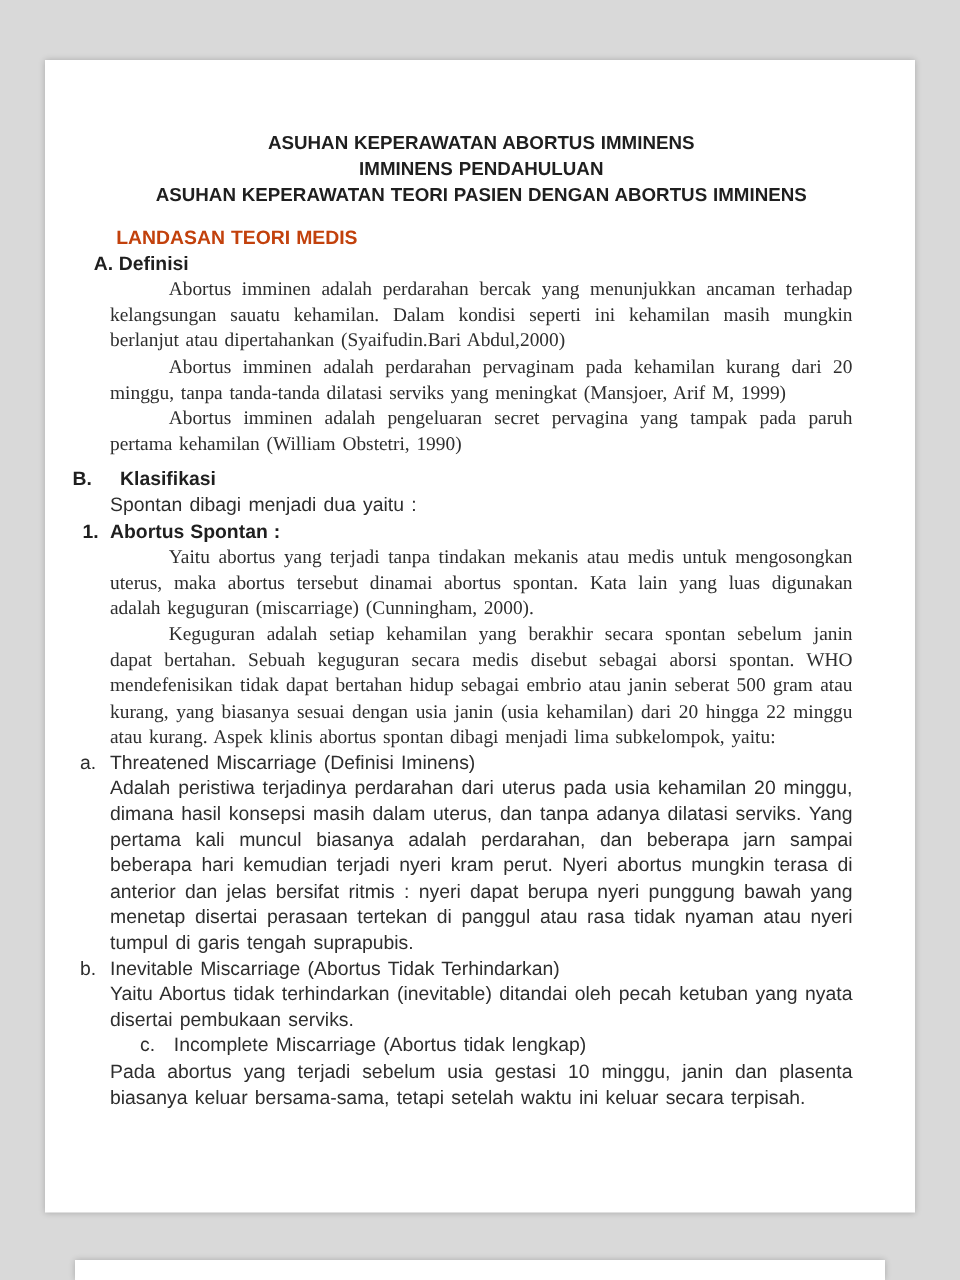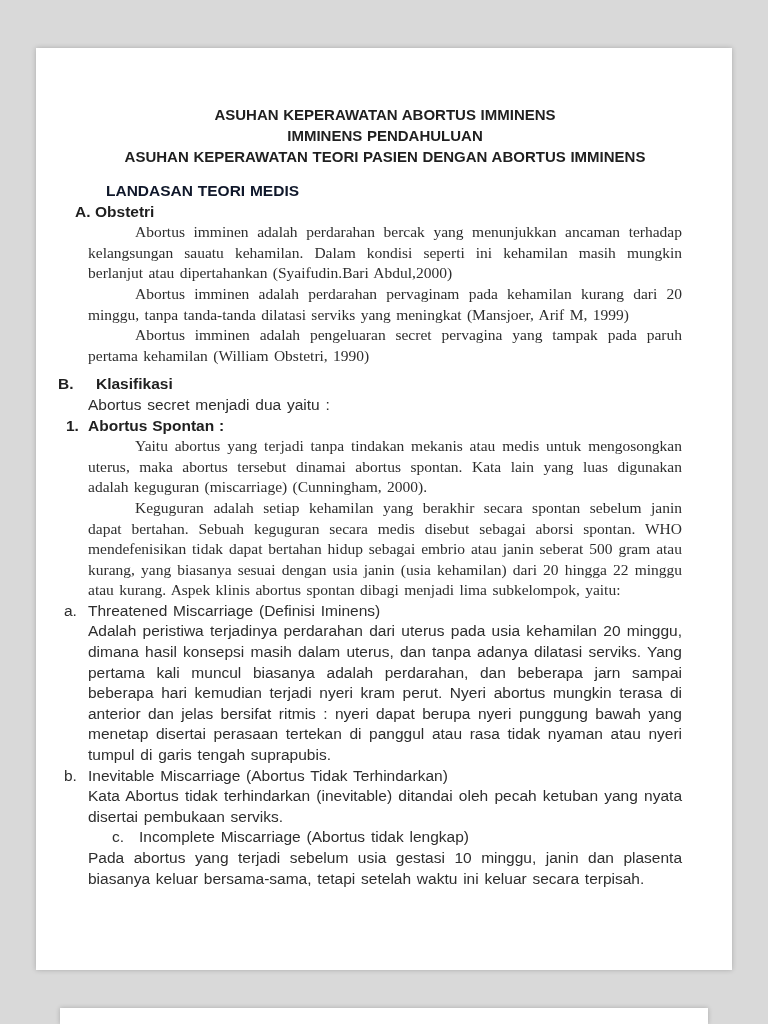--- a/index.html
+++ b/index.html
@@ -30,22 +30,22 @@
   .title-block { text-align:center; margin-bottom:14px; }
   .title-line {
     font-weight:bold;
     font-size:15px;
     line-height:21px;
     color:#1f1f1f;
     word-spacing:0.5px;
   }
   .h-medis {
     font-weight:bold;
-    color:#0f172a;
-    margin-left:18px;
+    color:#c2410c;
+    margin-left:5px;
     margin-top:12px;
     word-spacing:0.5px;
   }
   .head-row { display:flex; font-weight:bold; color:#1f1f1f; word-spacing:0.5px; }
   .head-row .lbl { flex:0 0 auto; }
   .hrA { margin-left:-13px; }
   .hrA .lbl { width:20px; }
   .hrB { margin-left:-30px; margin-top:8px; }
   .hrB .lbl { width:38px; }
   .hr1 { margin-left:-22px; font-weight:bold; }
@@ -74,33 +74,33 @@
     <div class="title-block">
       <div class="title-line">ASUHAN KEPERAWATAN ABORTUS IMMINENS</div>
       <div class="title-line">IMMINENS PENDAHULUAN</div>
       <div class="title-line">ASUHAN KEPERAWATAN TEORI PASIEN DENGAN ABORTUS IMMINENS</div>
     </div>
 
     <div class="h-medis">LANDASAN TEORI MEDIS</div>
 
     <div class="head-row hrA">
       <span class="lbl">A.</span>
-      <span>Obstetri</span>
+      <span>Definisi</span>
     </div>
 
     <p class="para indent">Abortus imminen adalah perdarahan bercak yang menunjukkan ancaman terhadap kelangsungan sauatu kehamilan. Dalam kondisi seperti ini kehamilan masih mungkin berlanjut atau dipertahankan (Syaifudin.Bari Abdul,2000)</p>
     <p class="para indent">Abortus imminen adalah perdarahan pervaginam pada kehamilan kurang dari 20 minggu, tanpa tanda-tanda dilatasi serviks yang meningkat (Mansjoer, Arif M, 1999)</p>
     <p class="para indent">Abortus imminen adalah pengeluaran secret pervagina yang tampak pada paruh pertama kehamilan (William Obstetri, 1990)</p>
 
     <div class="head-row hrB">
       <span class="lbl">B.</span>
       <span>Klasifikasi</span>
     </div>
 
-    <p class="para">Abortus secret menjadi dua yaitu :</p>
+    <p class="para">Spontan dibagi menjadi dua yaitu :</p>
 
     <div class="head-row hr1">
       <span class="lbl">1.</span>
       <span>Abortus Spontan :</span>
     </div>
 
     <p class="para indent">Yaitu abortus yang terjadi tanpa tindakan mekanis atau medis untuk mengosongkan uterus, maka abortus tersebut dinamai abortus spontan. Kata lain yang luas digunakan adalah keguguran (miscarriage) (Cunningham, 2000).</p>
     <p class="para indent">Keguguran adalah setiap kehamilan yang berakhir secara spontan sebelum janin dapat bertahan. Sebuah keguguran secara medis disebut sebagai aborsi spontan. WHO mendefenisikan tidak dapat bertahan hidup sebagai embrio atau janin seberat 500 gram atau kurang, yang biasanya sesuai dengan usia janin (usia kehamilan) dari 20 hingga 22 minggu atau kurang. Aspek klinis abortus spontan dibagi menjadi lima subkelompok, yaitu:</p>
 
     <div class="item">
@@ -109,21 +109,21 @@
         <span>Threatened Miscarriage (Definisi Iminens)</span>
       </div>
       <p class="para">Adalah peristiwa terjadinya perdarahan dari uterus pada usia kehamilan 20 minggu, dimana hasil konsepsi masih dalam uterus, dan tanpa adanya dilatasi serviks. Yang pertama kali muncul biasanya adalah perdarahan, dan beberapa jarn sampai beberapa hari kemudian terjadi nyeri kram perut. Nyeri abortus mungkin terasa di anterior dan jelas bersifat ritmis : nyeri dapat berupa nyeri punggung bawah yang menetap disertai perasaan tertekan di panggul atau rasa tidak nyaman atau nyeri tumpul di garis tengah suprapubis.</p>
     </div>
 
     <div class="item">
       <div class="item-head">
         <span class="ilbl">b.</span>
         <span>Inevitable Miscarriage (Abortus Tidak Terhindarkan)</span>
       </div>
-      <p class="para">Kata Abortus tidak terhindarkan (inevitable) ditandai oleh pecah ketuban yang nyata disertai pembukaan serviks.</p>
+      <p class="para">Yaitu Abortus tidak terhindarkan (inevitable) ditandai oleh pecah ketuban yang nyata disertai pembukaan serviks.</p>
     </div>
 
     <div class="item">
       <div class="item-head c-head">
         <span class="ilbl">c.</span>
         <span>Incomplete Miscarriage (Abortus tidak lengkap)</span>
       </div>
       <p class="para">Pada abortus yang terjadi sebelum usia gestasi 10 minggu, janin dan plasenta biasanya keluar bersama-sama, tetapi setelah waktu ini keluar secara terpisah.</p>
     </div>
 

